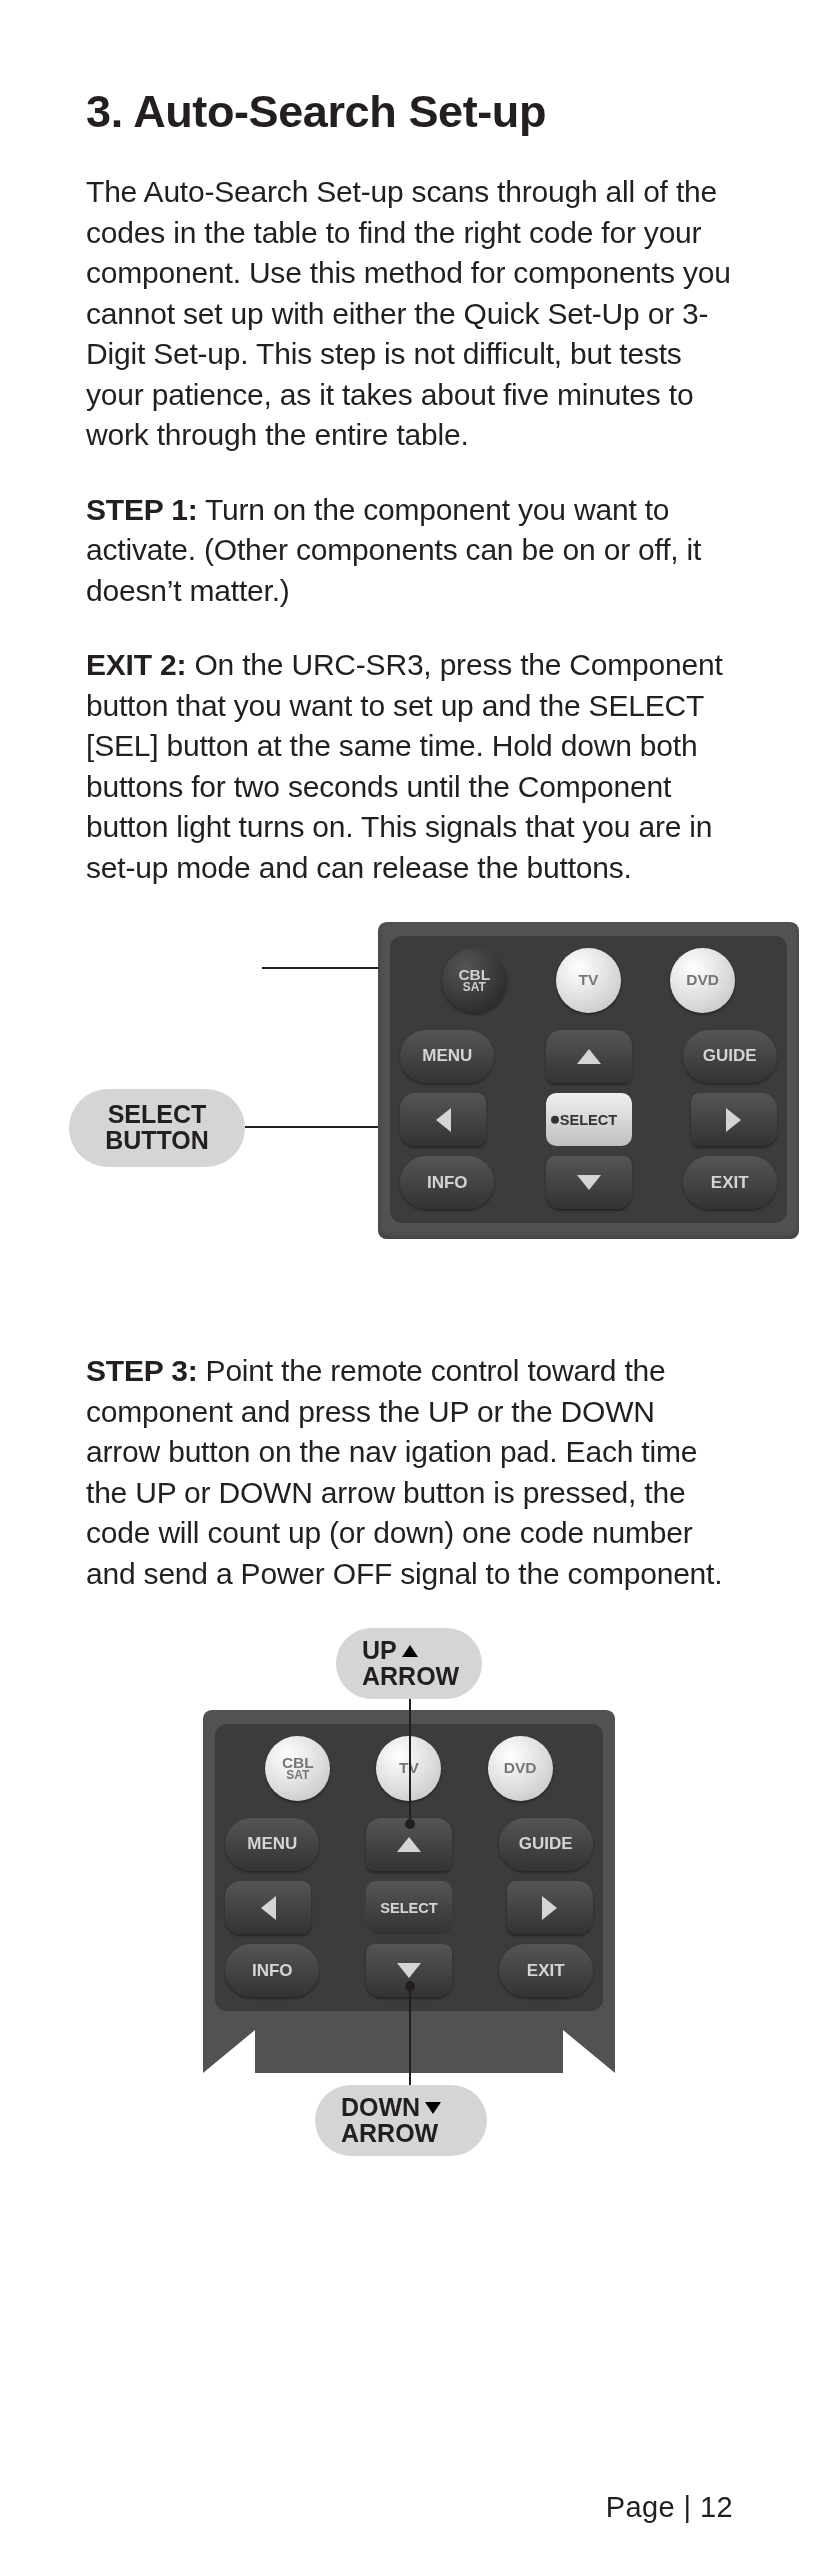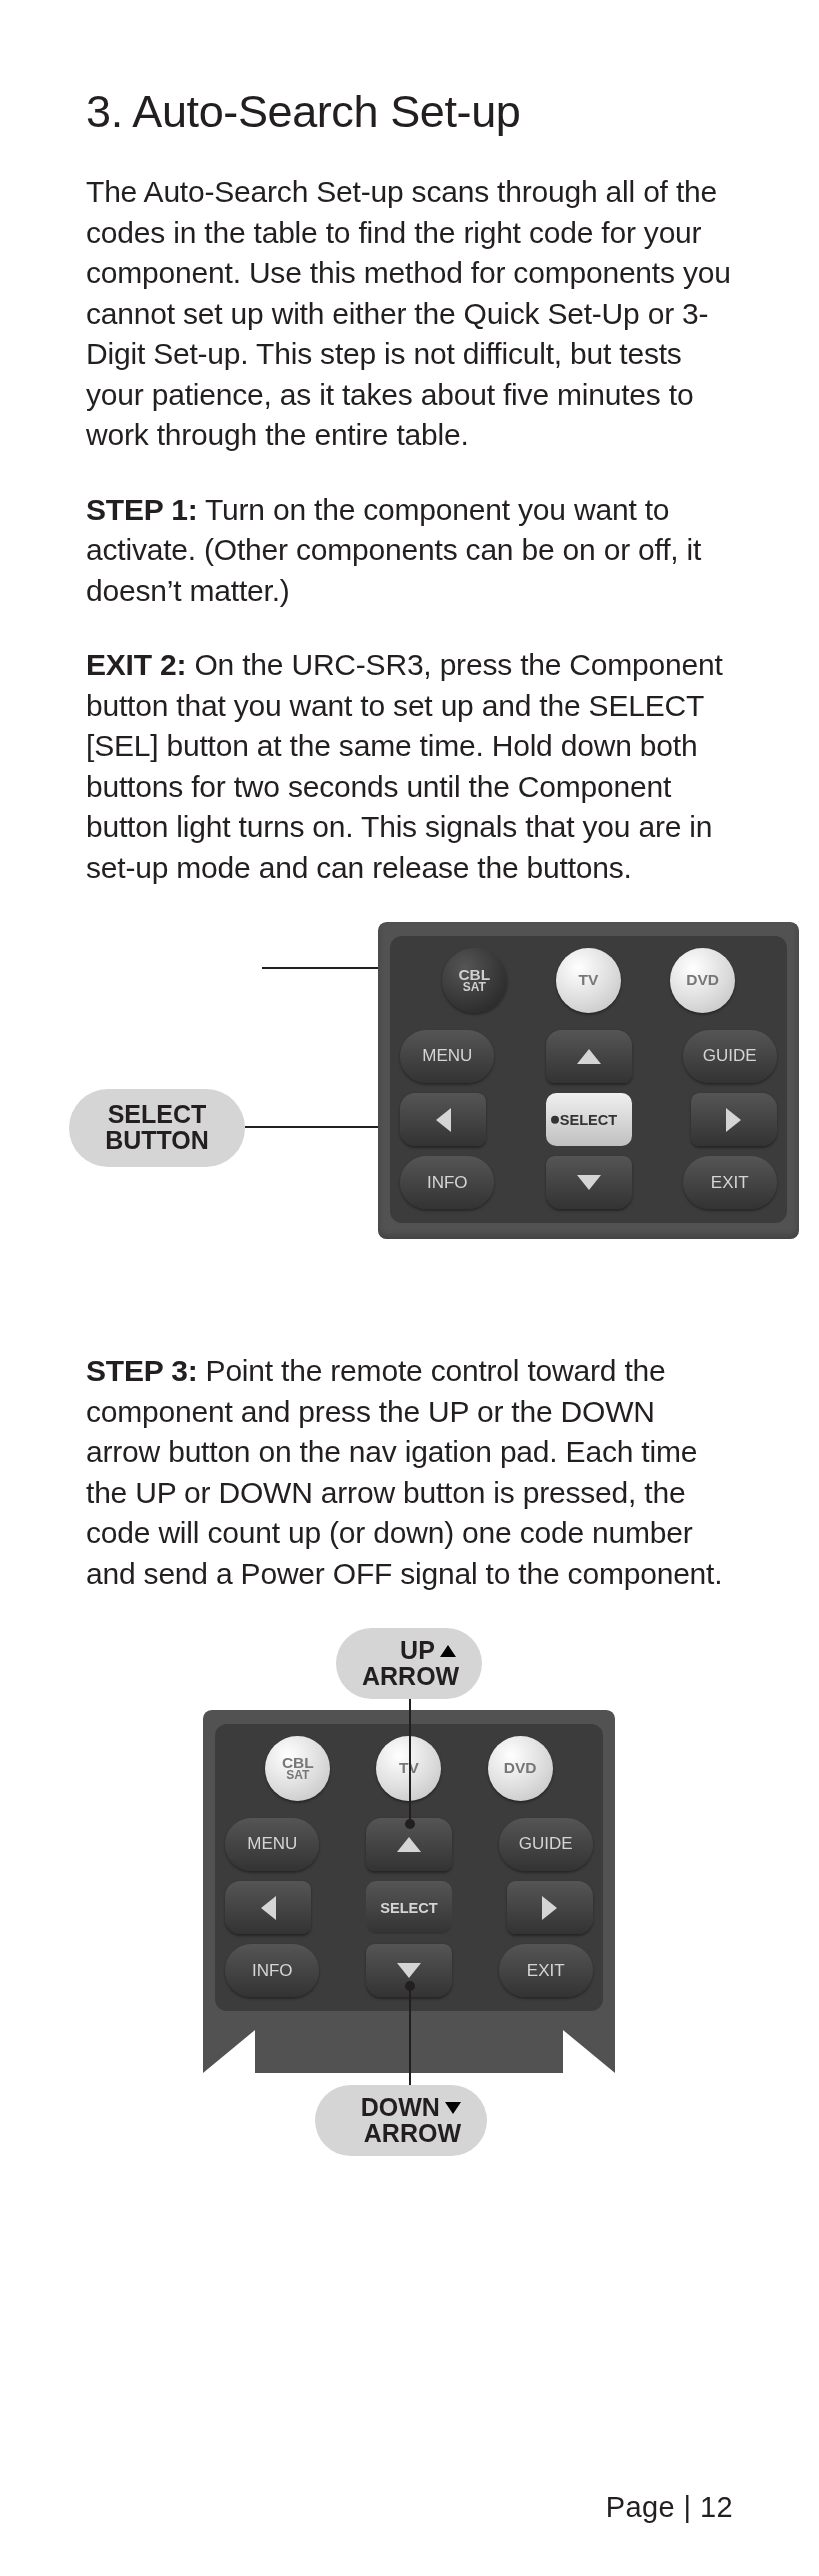--- a/index.html
+++ b/index.html
@@ -7,21 +7,21 @@
     width: 819px;
     height: 2576px;
     font-family: Arial, Helvetica, sans-serif;
     background: #fff;
     color: #231f20;
     position: relative;
     padding: 86px 86px 0 86px;
   }
   h2.section-title {
     font-family: "Arial Black", Arial, sans-serif;
-    font-weight: 400;
+    font-weight: 700;
     font-size: 45px;
     margin-bottom: 34px;
     letter-spacing: -0.4px;
   }
   p.intro, p.step {
     font-size: 30px;
     line-height: 1.35;
     margin-bottom: 34px;
     letter-spacing: -0.2px;
   }
@@ -103,21 +103,21 @@
     font-weight: 800; color: #777; font-size: 15.5px; line-height: 0.9; text-align: center;
   }
   .top-round .two { font-size: 12px; display: block; }
   .top-round.on {
     background: radial-gradient(circle at 35% 30%, #555 0%, #2b2b2b 80%);
     color: #d0d0d0;
   }
   .pill {
     width: 86px; height: 53px; border-radius: 858px;
     background: linear-gradient(180deg,#555 0%, #333 100%);
-    font-weight: 400; color: #d5d5d5; font-size: 17px;
+    font-weight: 700; color: #d5d5d5; font-size: 17px;
   }
   .t-shape {
     width: 86px; height: 53px;
     background: linear-gradient(180deg,#555 0%, #333 100%);
     display: flex; align-items: center; justify-content: center;
   }
   .t-shape.up    { border-radius: 15.5px 15.5px 8.6px 8.6px; }
   .t-shape.down  { border-radius: 8.6px 8.6px 15.5px 15.5px; }
   .t-shape.left  { border-radius: 15.5px 8.6px 8.6px 15.5px; }
   .t-shape.right { border-radius: 8.6px 15.5px 15.5px 8.6px; }
@@ -169,21 +169,21 @@
   .remote2-frame .slope-mid{
     position:absolute;left:52px;right:52px;bottom:-43px;height:43px;background:#525252;
   }
   .remote2-inner {
     background:#3c3c3c;border-radius:12px;padding:12px 10.3px 13.7px;
   }
   .bubble {
     position:absolute;
     background:#d5d5d5;border-radius:858px;
     padding:8.6px 26px 10.3px;
-    text-align:right;
+    text-align:left;
     font-family:"Arial Narrow",Arial,sans-serif;font-weight:800;font-stretch:condensed;
     font-size:25px;line-height:1.05;
     z-index:5;
   }
   .bubble .arrow-glyph { display:inline-block; vertical-align:1.7px; margin-left:5.2px;}
   .bubble .arrow-glyph.up { width:0;height:0;border-left:8.6px solid transparent;border-right:8.6px solid transparent;border-bottom:12px solid #000;}
   .bubble .arrow-glyph.down{ width:0;height:0;border-left:8.6px solid transparent;border-right:8.6px solid transparent;border-top:12px solid #000;}
   .bubble-up   { left:167px; top:0; width:146px; }
   .bubble-down { left:146px; top:457px; width:172px; }
   .vleader {

